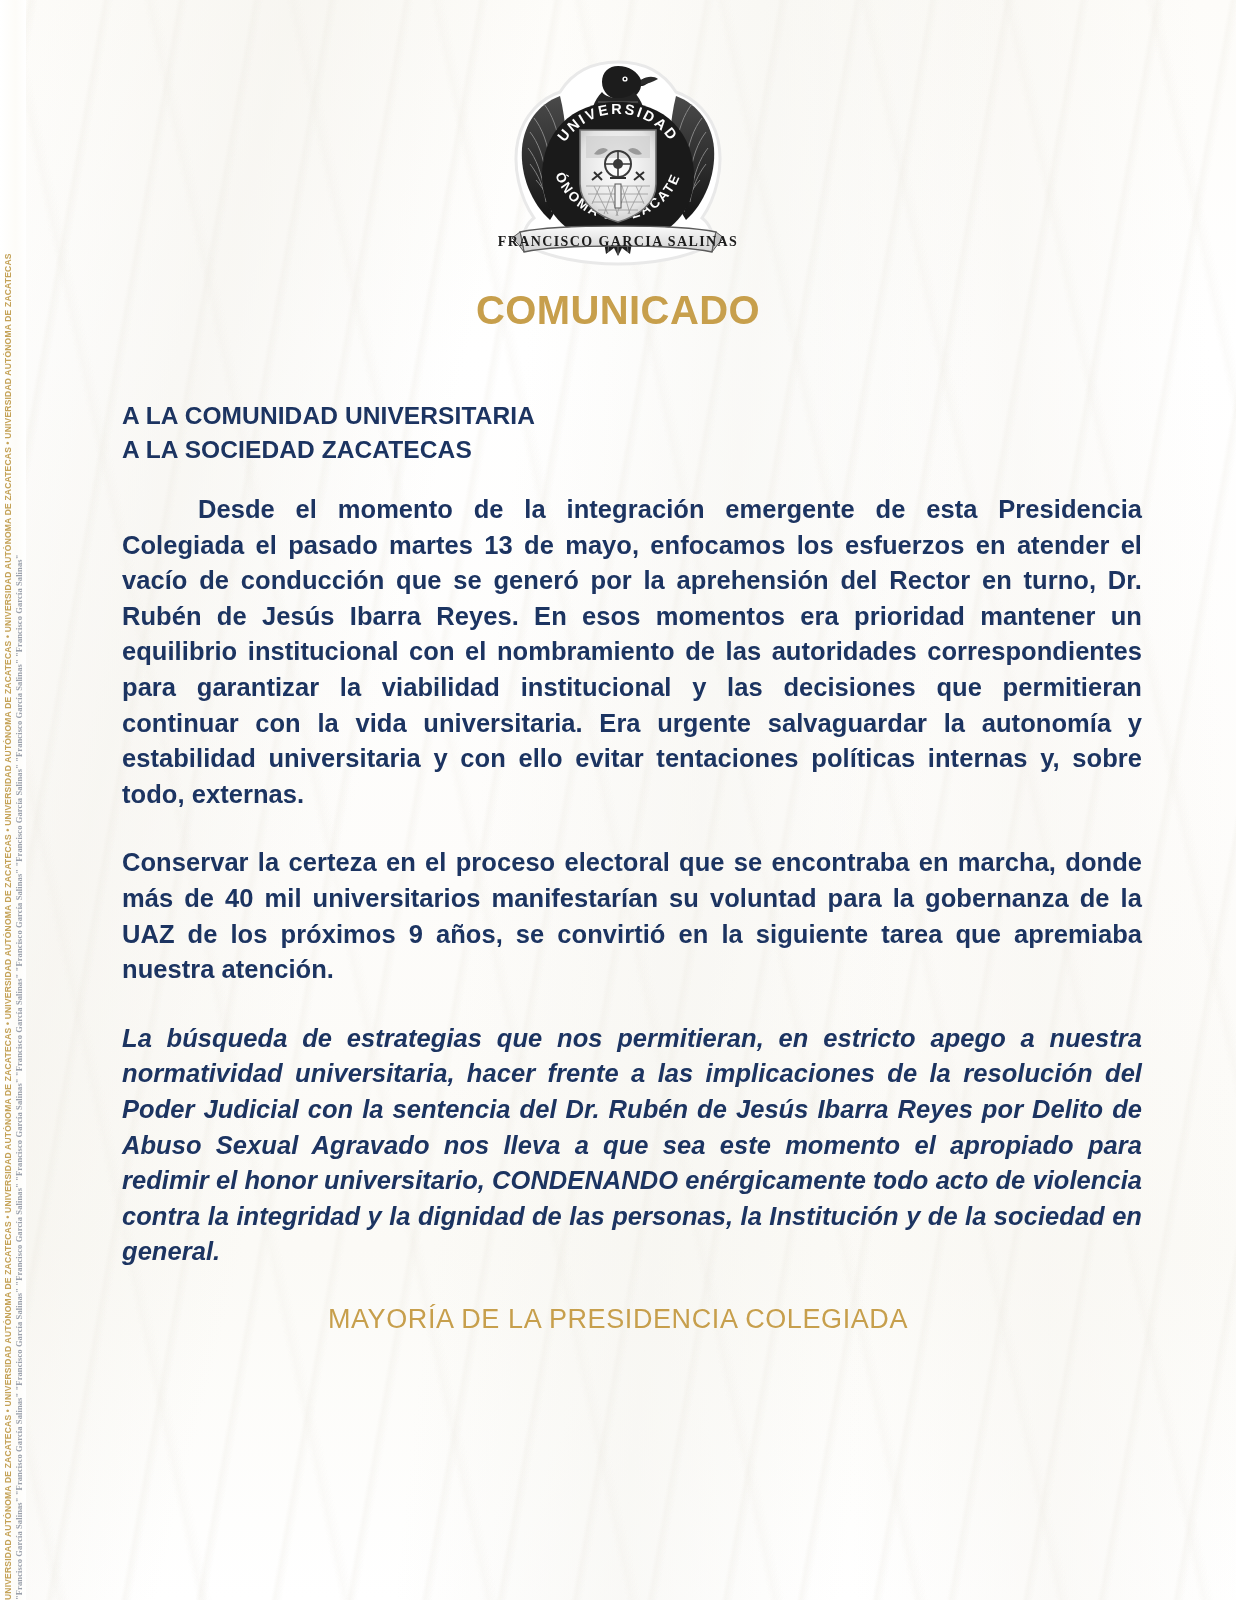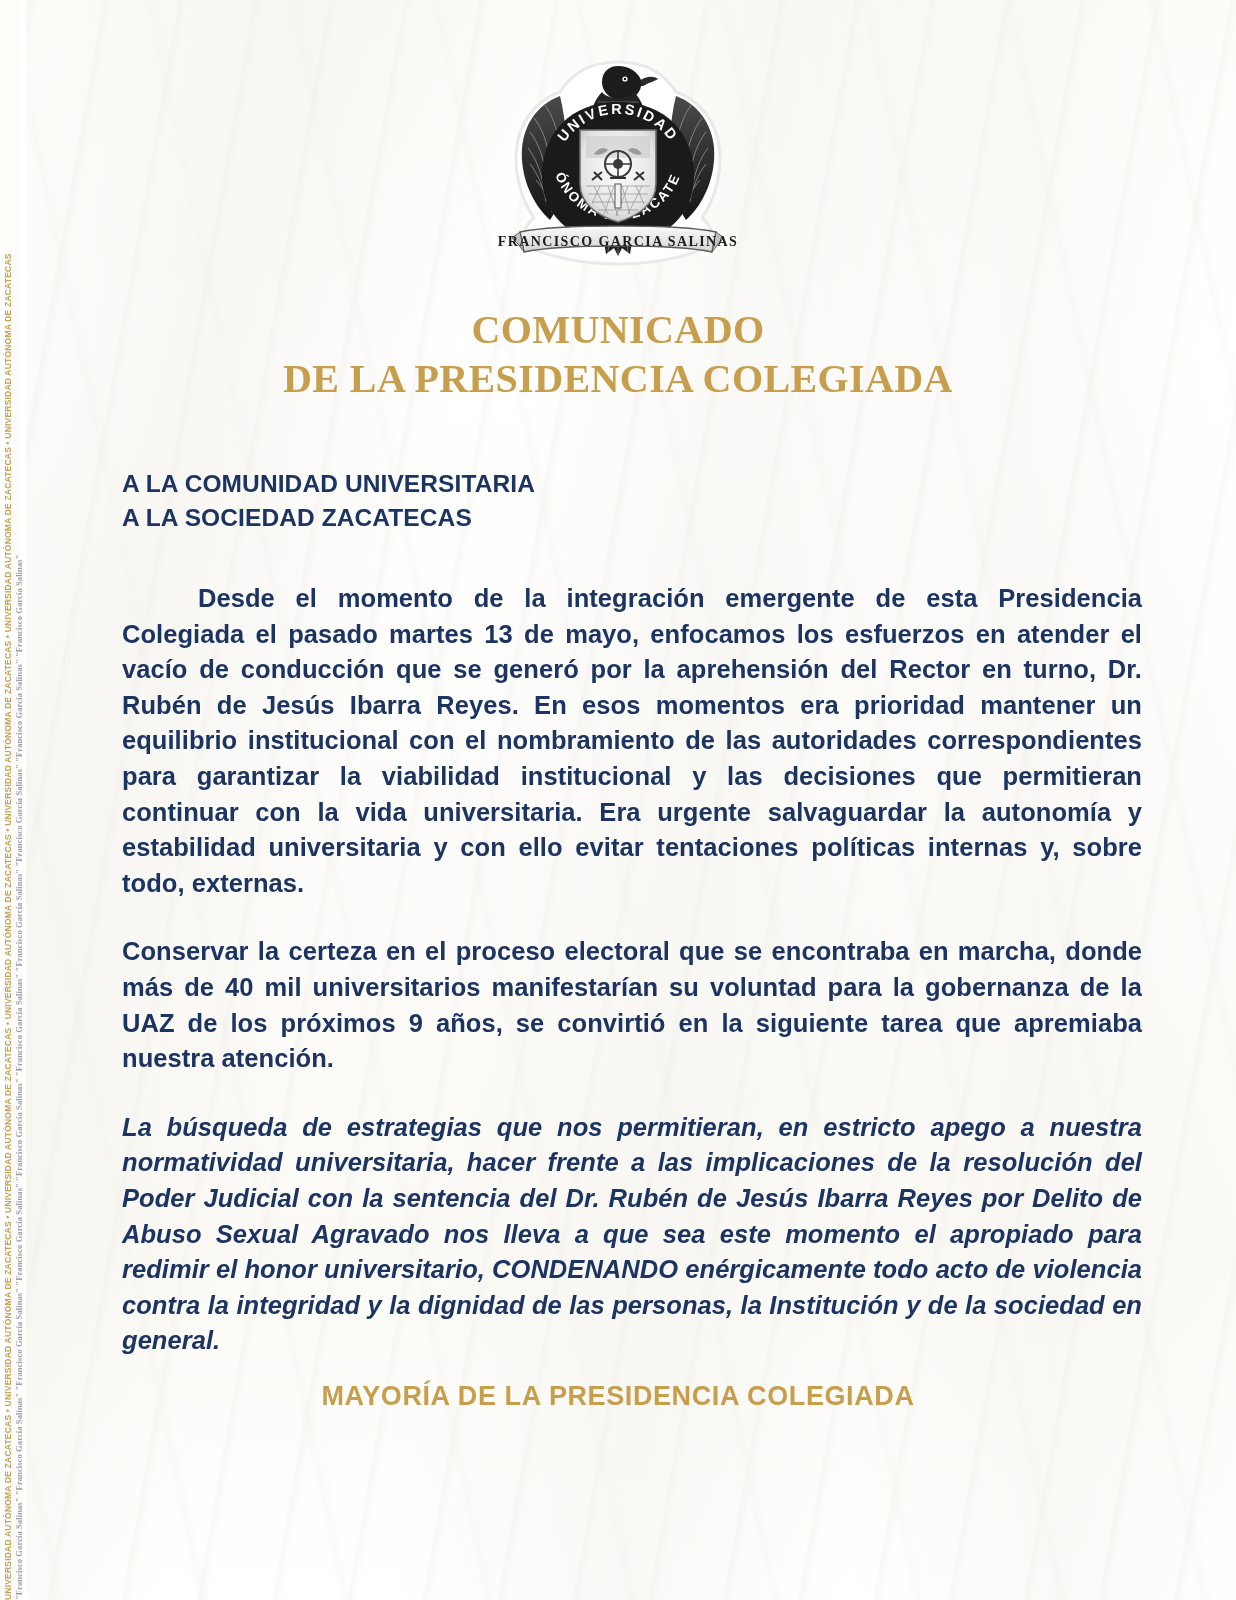--- a/index.html
+++ b/index.html
@@ -104,47 +104,46 @@
     padding-top: 58px;
   }
   .seal {
     width: 240px;
     height: 212px;
     display: block;
   }
 
   
   .headline {
-    margin-top: 35px;
+    margin-top: 16px;
     text-align: center;
     color: #c79f4c;
     font-weight: bold;
     font-size: 40px;
     letter-spacing: 0.4px;
     line-height: 49px;
-    font-family: Liberation Serif, serif;
   }
   .headline .l1 { display: block; }
   .headline .l2 { display: block; }
 
   
   .addressees {
     margin-top: 64px;
     padding-left: 122px;
     color: #1c3461;
     font-weight: bold;
     font-size: 24.5px;
     line-height: 34px;
     letter-spacing: 0.1px;
   }
   .addressees span { display: block; }
 
   
   .body {
-    margin-top: 46px;
+    margin-top: 25px;
     padding-left: 122px;
     padding-right: 94px;
     color: #1c3461;
   }
   .para {
     font-weight: bold;
     font-size: 25.5px;
     line-height: 35.6px;
     text-align: justify;
     text-justify: inter-word;
@@ -167,24 +166,24 @@
     line-height: 38px;
   }
   .cityDate {
     font-weight: bold;
     font-size: 27px;
     line-height: 40px;
     letter-spacing: 0.1px;
   }
 
   .signature {
-    margin-top: 20px;
+    margin-top: 32px;
     text-align: center;
     color: #c79f4c;
-    font-weight: bold;
+    font-weight: normal;
     font-size: 27px;
     line-height: 35px;
     letter-spacing: 0.6px;
   }
   .signature span { display: block; }
 </style>
 </head>
 <body>
 
 <div class="page">
@@ -326,21 +325,20 @@
           <path d="M22 174 C60 166 180 166 218 174 L214 194 C176 186 64 186 26 194 Z" fill="url(#bannerG)" stroke="#5a5a5a" stroke-width="1.4"></path>
           <path d="M22 174 L14 180 L20 186 L26 194 Z" fill="#c2c2c2" stroke="#5a5a5a" stroke-width="1"></path>
           <path d="M218 174 L226 180 L220 186 L214 194 Z" fill="#c2c2c2" stroke="#5a5a5a" stroke-width="1"></path>
           <text x="120" y="188" text-anchor="middle" font-family="'Liberation Serif', serif" font-size="14" font-weight="bold" letter-spacing="1.4" fill="#1d1d1d">FRANCISCO GARCIA SALINAS</text>
         </g>
       </svg>
     </div>
 
     <div class="headline">
       <span class="l1">COMUNICADO</span>
-      <span class="l2">DE LA PRESIDENCIA COLEGIADA</span>
     </div>
 
     <div class="addressees">
       <span>A LA COMUNIDAD UNIVERSITARIA</span>
       <span>A LA SOCIEDAD ZACATECAS</span>
     </div>
 
     <div class="body">
       <p class="para first">Desde el momento de la integración emergente de esta Presidencia Colegiada el pasado martes 13 de mayo, enfocamos los esfuerzos en atender el vacío de conducción que se generó por la aprehensión del Rector en turno, Dr. Rubén de Jesús Ibarra Reyes. En esos momentos era prioridad mantener un equilibrio institucional con el nombramiento de las autoridades correspondientes para garantizar la viabilidad institucional y las decisiones que permitieran continuar con la vida universitaria. Era urgente salvaguardar la autonomía y estabilidad universitaria y con ello evitar tentaciones políticas internas y, sobre todo, externas.</p>
       <p class="para">Conservar la certeza en el proceso electoral que se encontraba en marcha, donde más de 40 mil universitarios manifestarían su voluntad para la gobernanza de la UAZ de los próximos 9 años, se convirtió en la siguiente tarea que apremiaba nuestra atención.</p>

